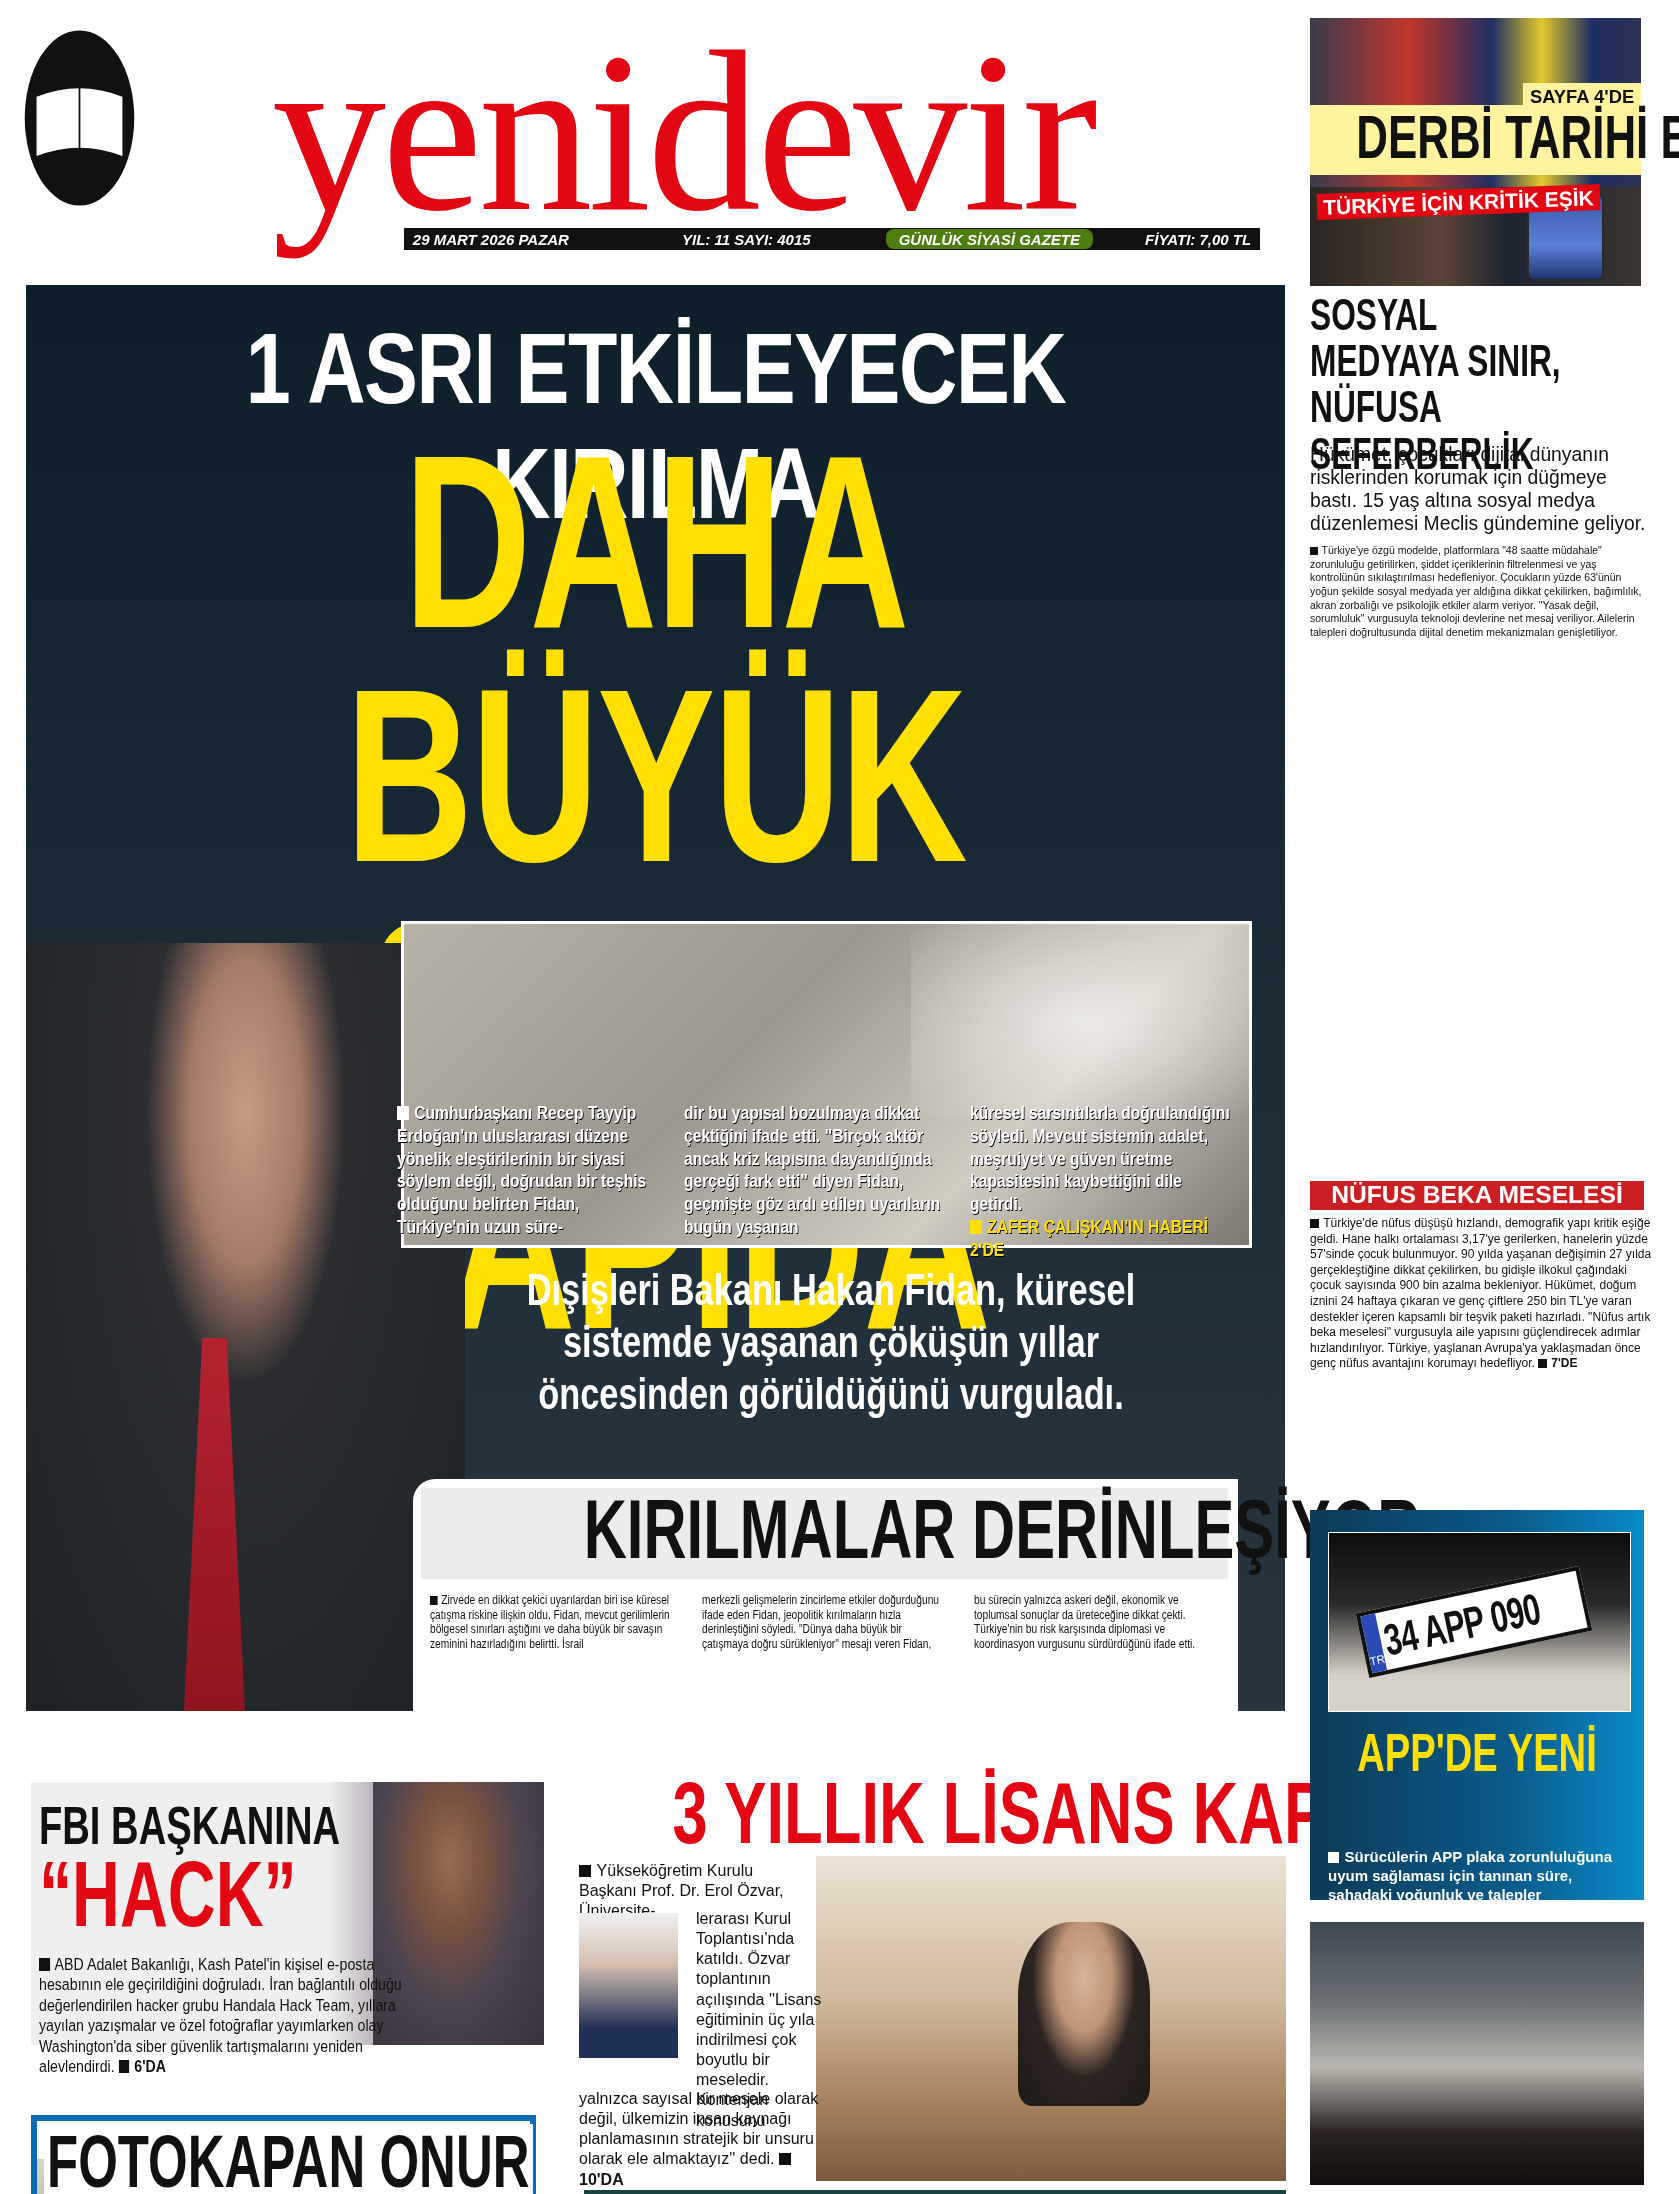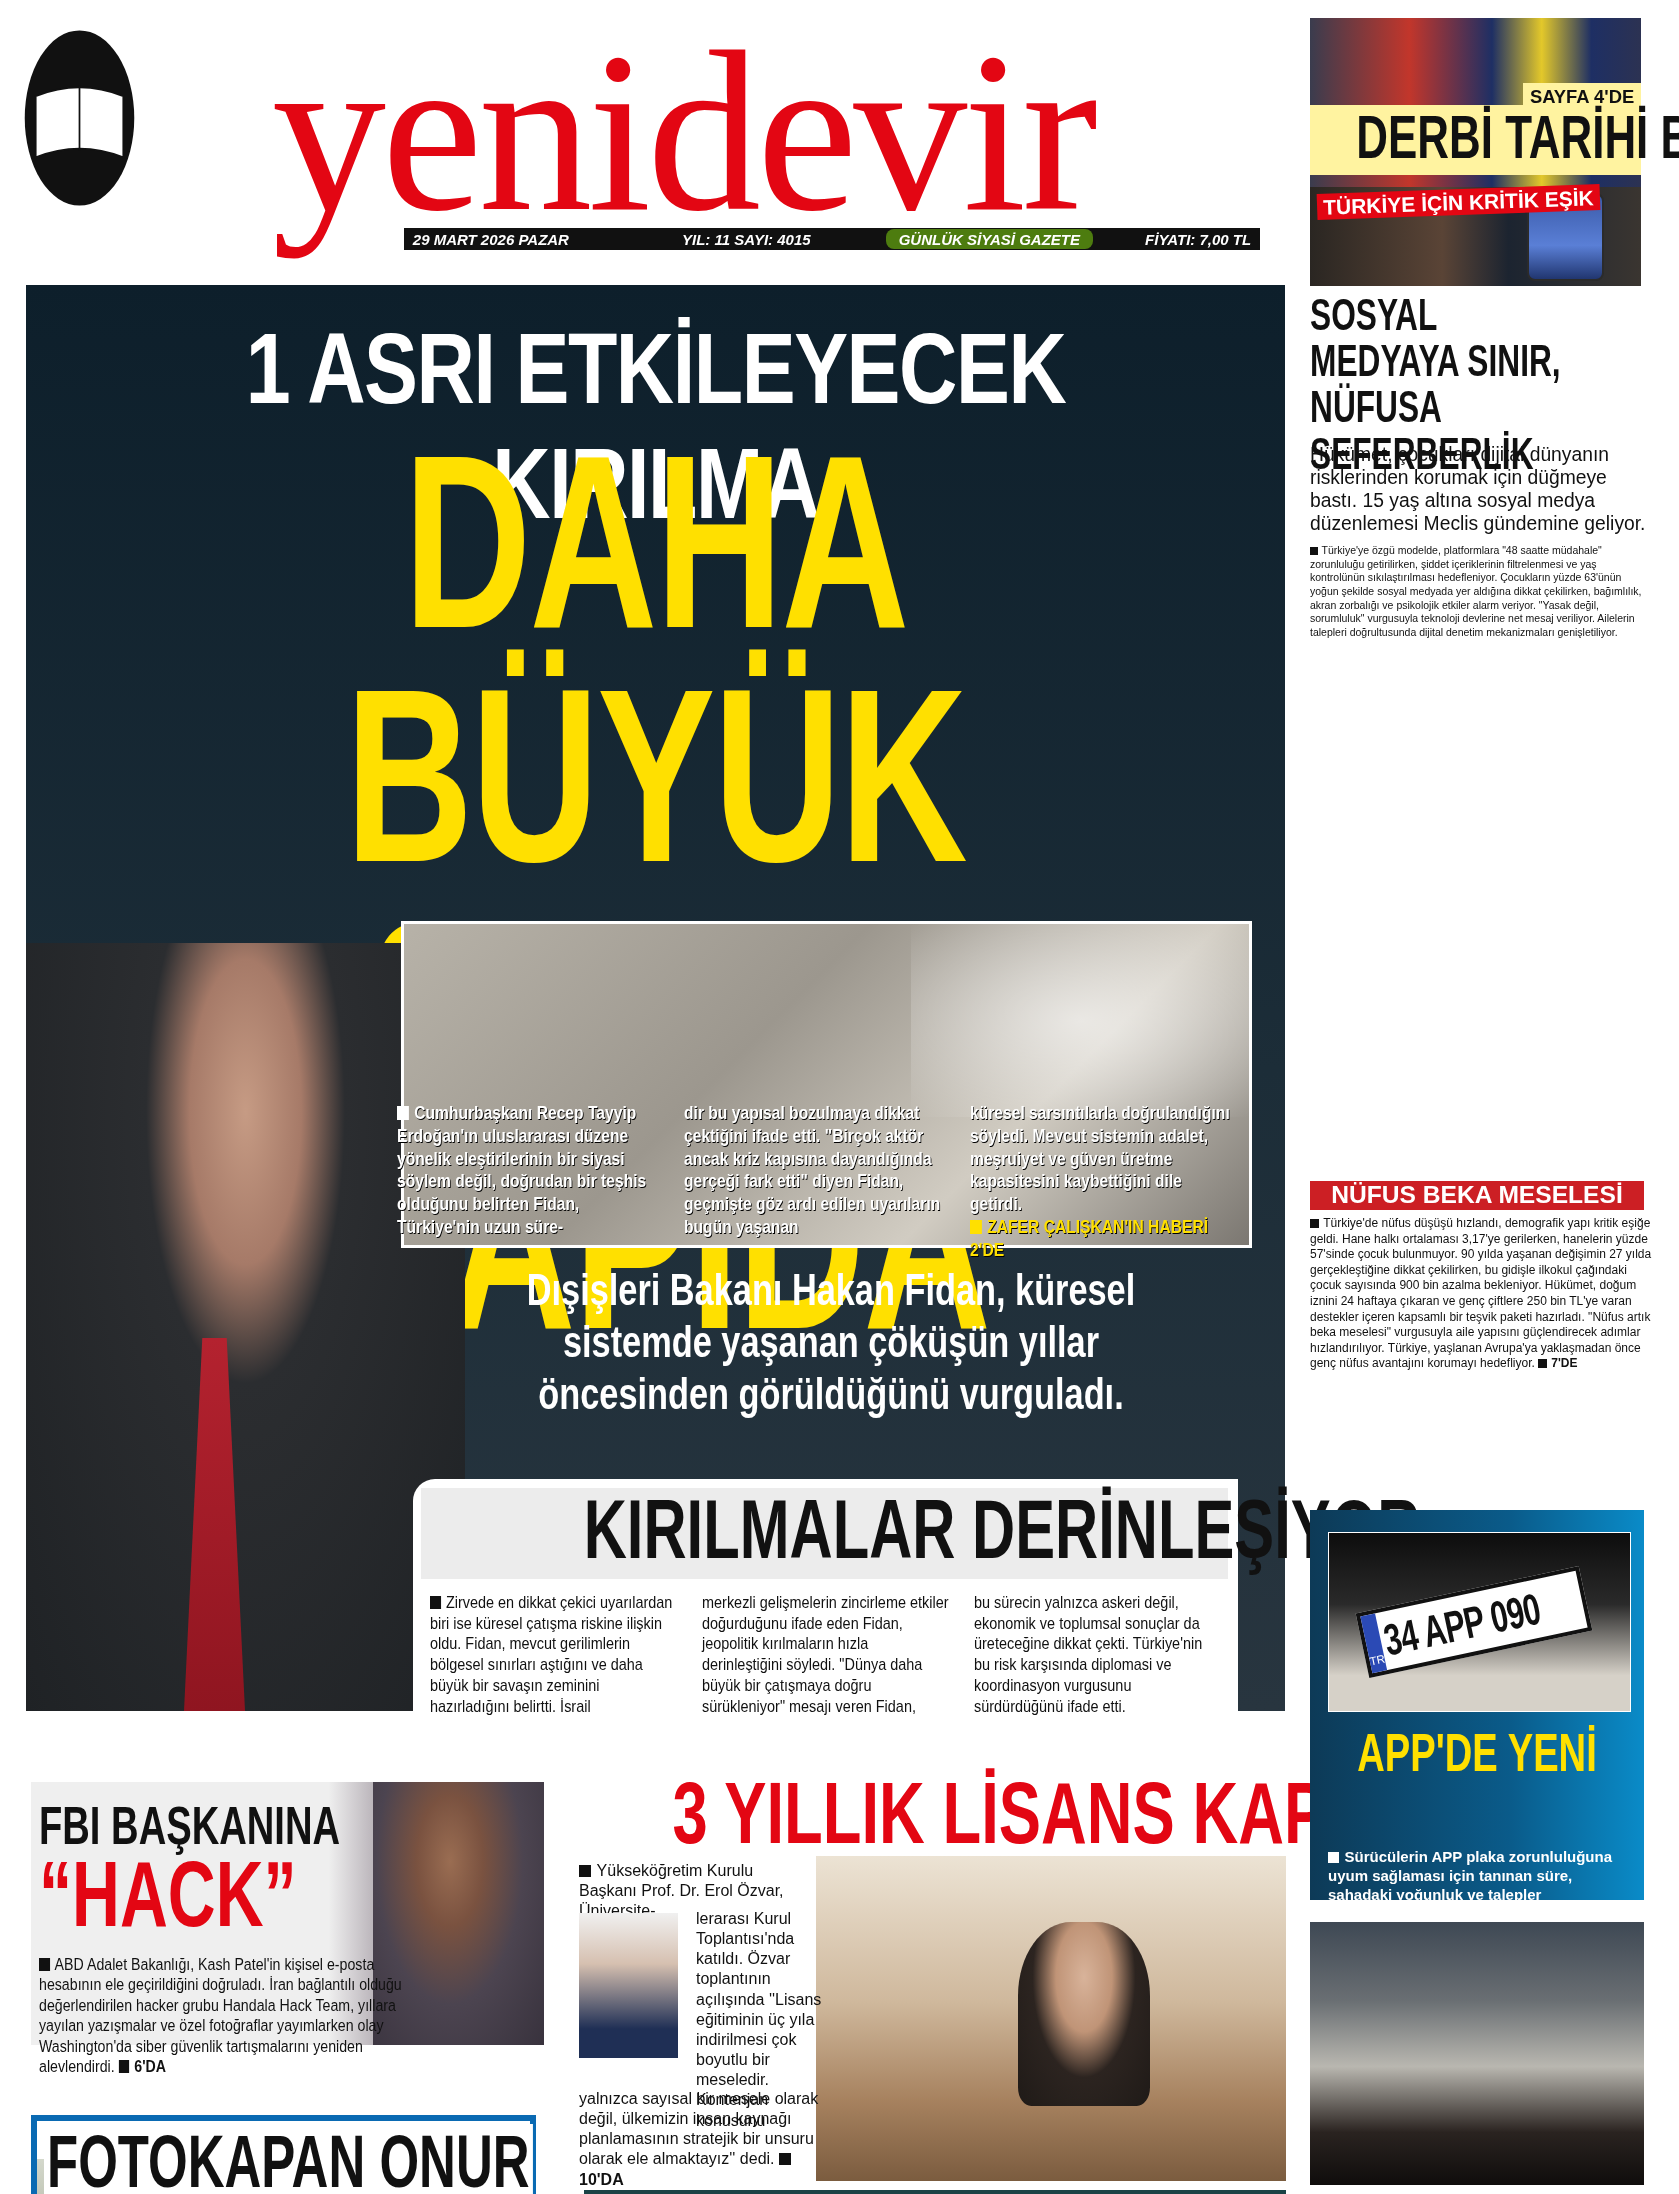--- a/index.html
+++ b/index.html
@@ -26,21 +26,21 @@
   #lead-photo { left: 375px; top: 636px; width: 851px; height: 327px; border: 3.5px solid #fff; background: linear-gradient(135deg, #b7b2a8 0%, #9c978e 40%, #d1ccc2 70%, #7b7771 100%); }
   #lead-photo .smoke { position:absolute; left: 60%; top: 0; width: 40%; height: 60%; background: radial-gradient(ellipse, rgba(255,255,255,0.6), rgba(255,255,255,0)); }
   #lead-deck { left: 375px; top: 979px; width: 860px; text-align: center; color: #fff; font-weight: 700; font-size: 44px; line-height: 1.18; transform: scaleX(0.78); transform-origin: center top; }
   .lead-cols { left: 397px; top: 1102px; width: 834px; display: grid; grid-template-columns: 1fr 1fr 1fr; column-gap: 26px; color: #fff; font-weight: 700; font-size: 18.4px; line-height: 1.24; text-shadow: 0.9px 0.9px 0 #000; }
   .lead-cols p { transform: scaleX(0.85); transform-origin: left top; width: 118%; }
   #lead-byline { color: #ffe000; }
 
   #sub-box { left: 413px; top: 1479px; width: 825px; height: 233px; background: #fff; border-radius: 22px 0 0 0; }
   #sub-title { left: 421px; top: 1488px; width: 807px; background: #ececec; text-align: center; font-weight: 900; font-size: 83px; line-height: 1; padding-bottom: 8px; }
   #sub-title span { display:inline-block; transform: scaleX(0.72); transform-origin: center; white-space: nowrap; }
-  .sub-cols { left: 430px; top: 1593px; width: 790px; display: grid; grid-template-columns: 1fr 1fr 1fr; column-gap: 26px; font-size: 17px; line-height: 1.22; }
+  .sub-cols { left: 430px; top: 1593px; width: 790px; display: grid; grid-template-columns: 1fr 1fr 1fr; column-gap: 26px; font-size: 12px; line-height: 1.22; }
   .sub-cols p { transform: scaleX(0.85); transform-origin: left top; width: 118%; }
 
   
   #fbi { left: 31px; top: 1782px; width: 513px; height: 263px; background: linear-gradient(90deg, #efefef 0%, #efefef 58%, #8a7f8a 75%, #5a4e5a 100%); }
   #fbi-person { left: 373px; top: 1782px; width: 171px; height: 263px; background: radial-gradient(ellipse at 45% 30%, #9a6d52 0%, #7a5240 25%, #4c4450 55%, #38323d 100%); }
   #fbi-title { left: 39px; top: 1799px; font-weight: 900; font-size: 53px; line-height: 1; transform: scaleX(0.72); transform-origin: left top; white-space: nowrap; }
   #fbi-hack { left: 39px; top: 1848px; font-weight: 900; font-size: 92px; line-height: 1; color: #e30613; transform: scaleX(0.72); transform-origin: left top; white-space: nowrap; }
   #fbi-body { left: 39px; top: 1955px; width: 377px; font-size: 16.7px; line-height: 1.22; transform: scaleX(0.85); transform-origin: left top; width: 439px; }
 
   

